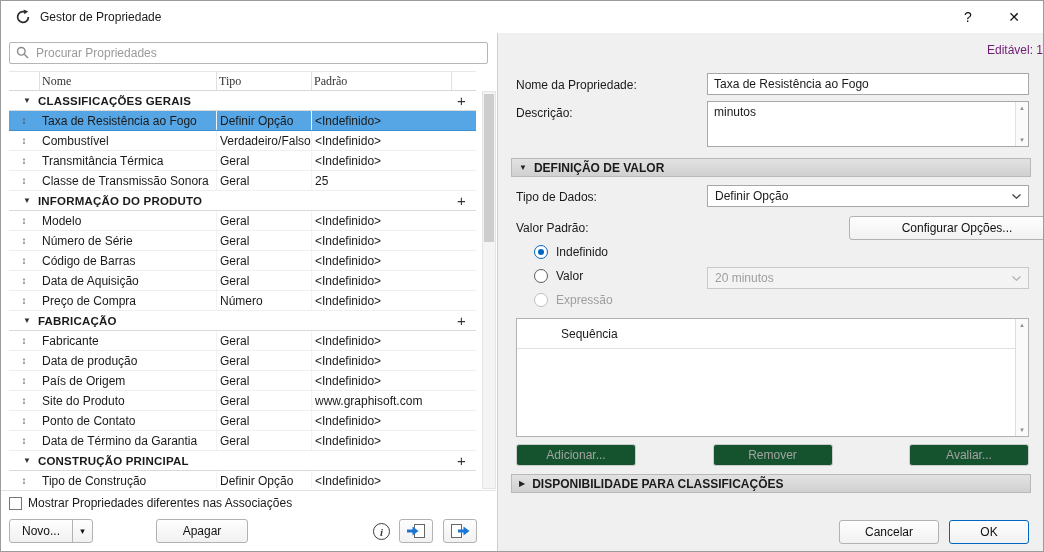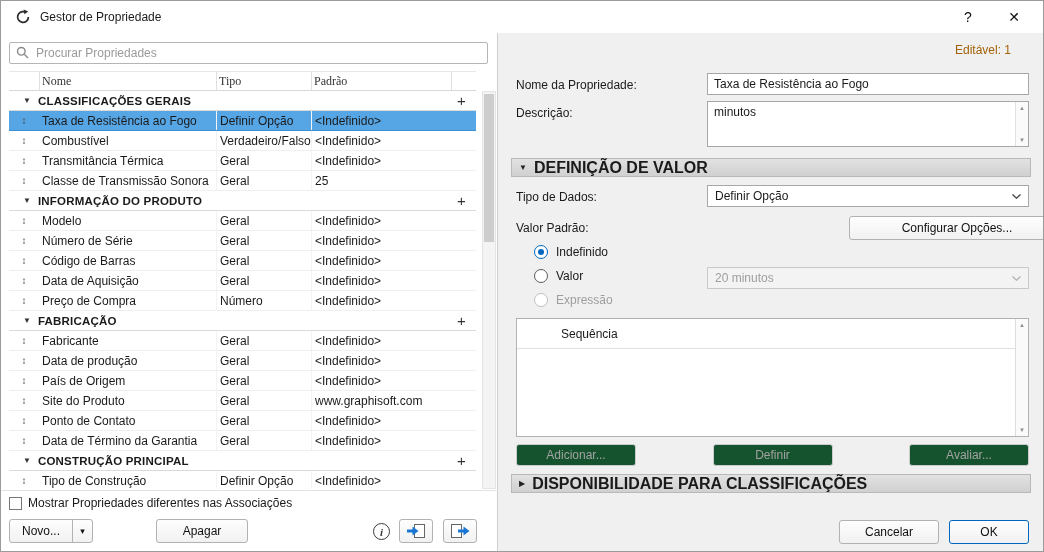--- a/index.html
+++ b/index.html
@@ -44,35 +44,35 @@
 .btn.disabled{color:#a3a3a3;background:#14532d;border-color:#cccccc;}
 #novo-main{position:absolute;left:8px;top:486px;width:64px;border-radius:3px 0 0 3px;}
 #novo-arrow{position:absolute;left:71px;top:486px;width:21px;height:24px;border-radius:0 3px 3px 0;font-size:9px;}
 #apagar{position:absolute;left:155px;top:486px;width:92px;}
 #info-icon{position:absolute;left:372px;top:490px;width:17px;height:17px;border:1.5px solid #3c3c3c;border-radius:50%;display:flex;align-items:center;justify-content:center;font:italic bold 11px "Liberation Serif",serif;color:#3c3c3c;background:#fff;}
 #import-btn{position:absolute;left:398px;top:486px;width:34px;}
 #export-btn{position:absolute;left:442px;top:486px;width:34px;}
 
 
 #right{position:absolute;left:497px;top:32px;right:0;bottom:0;background:#f0f0f0;}
-#editable{position:absolute;top:10px;right:32px;color:#a16207;}
+#editable{position:absolute;top:10px;right:0;color:#701a75;}
 .rlbl{position:absolute;left:18px;height:15px;display:flex;align-items:center;}
 #lbl-name{top:44px;}
 #lbl-desc{top:72px;}
 #lbl-datatype{top:156px;}
 #lbl-default{top:187px;}
 #name-input{position:absolute;left:209px;top:40px;width:322px;height:22px;border:1px solid #a8a8a8;padding:0 6px;font:12px "Liberation Sans",sans-serif;color:#1a1a1a;background:#fff;outline:none;}
 #descbox{position:absolute;left:209px;top:68px;width:322px;height:46px;background:#fff;border:1px solid #a8a8a8;padding:3px 18px 3px 6px;}
 #descbox .rail{position:absolute;top:0;right:0;bottom:0;width:13px;border-left:1px solid #e2e2e2;background:#fafafa;}
 .rail span,#listscroll span{position:absolute;left:0;right:0;text-align:center;font-size:6px;color:#8d8d8d;}
 .rail .up,#listscroll .up{top:3px;}
 .rail .dn,#listscroll .dn{bottom:3px;}
 .secbar{position:absolute;left:13px;width:520px;height:19px;background:linear-gradient(#e2e2e2,#d0d0d0);border:1px solid #b9b9b9;display:flex;align-items:center;padding:0 7px;gap:7px;}
 .secbar .sectri{font-size:8px;color:#222;}
-.secbar .sectxt{font-weight:bold;font-size:16px;}
+.secbar .sectxt{font-weight:bold;font-size:12px;}
 #sec-valdef{top:125px;}
 #sec-avail{top:441px;}
 .selectbox{position:absolute;height:22px;background:#fff;border:1px solid #a8a8a8;display:flex;align-items:center;justify-content:space-between;padding:0 7px;color:#1a1a1a;}
 #datatype-select{left:209px;top:152px;width:322px;}
 #value-select{left:209px;top:234px;width:322px;background:#f3f3f3;border-color:#c9c9c9;color:#9e9e9e;}
 .selectbox .chev{color:#444;flex:0 0 auto;}
 #value-select .chev{color:#b3b3b3;}
 #config-btn{position:absolute;left:351px;top:183px;width:216px;}
 #radio-group{position:absolute;left:36px;top:207px;}
 .radio{display:flex;align-items:center;height:24px;gap:8px;}
@@ -345,21 +345,21 @@
         <span>Sequência</span>
       </div>
       <div id="listscroll">
         <span class="up">▲</span>
         <span class="dn">▼</span>
       </div>
     </div>
 
     <div id="actrow">
       <button class="btn disabled">Adicionar...</button>
-      <button class="btn disabled">Definir</button>
+      <button class="btn disabled">Remover</button>
       <button class="btn disabled">Avaliar...</button>
     </div>
 
     <div class="secbar" id="sec-avail">
       <span class="sectri">▶</span>
       <span class="sectxt">DISPONIBILIDADE PARA CLASSIFICAÇÕES</span>
     </div>
 
     <button class="btn" id="cancel-btn">Cancelar</button>
     <button class="btn" id="ok-btn">OK</button>

